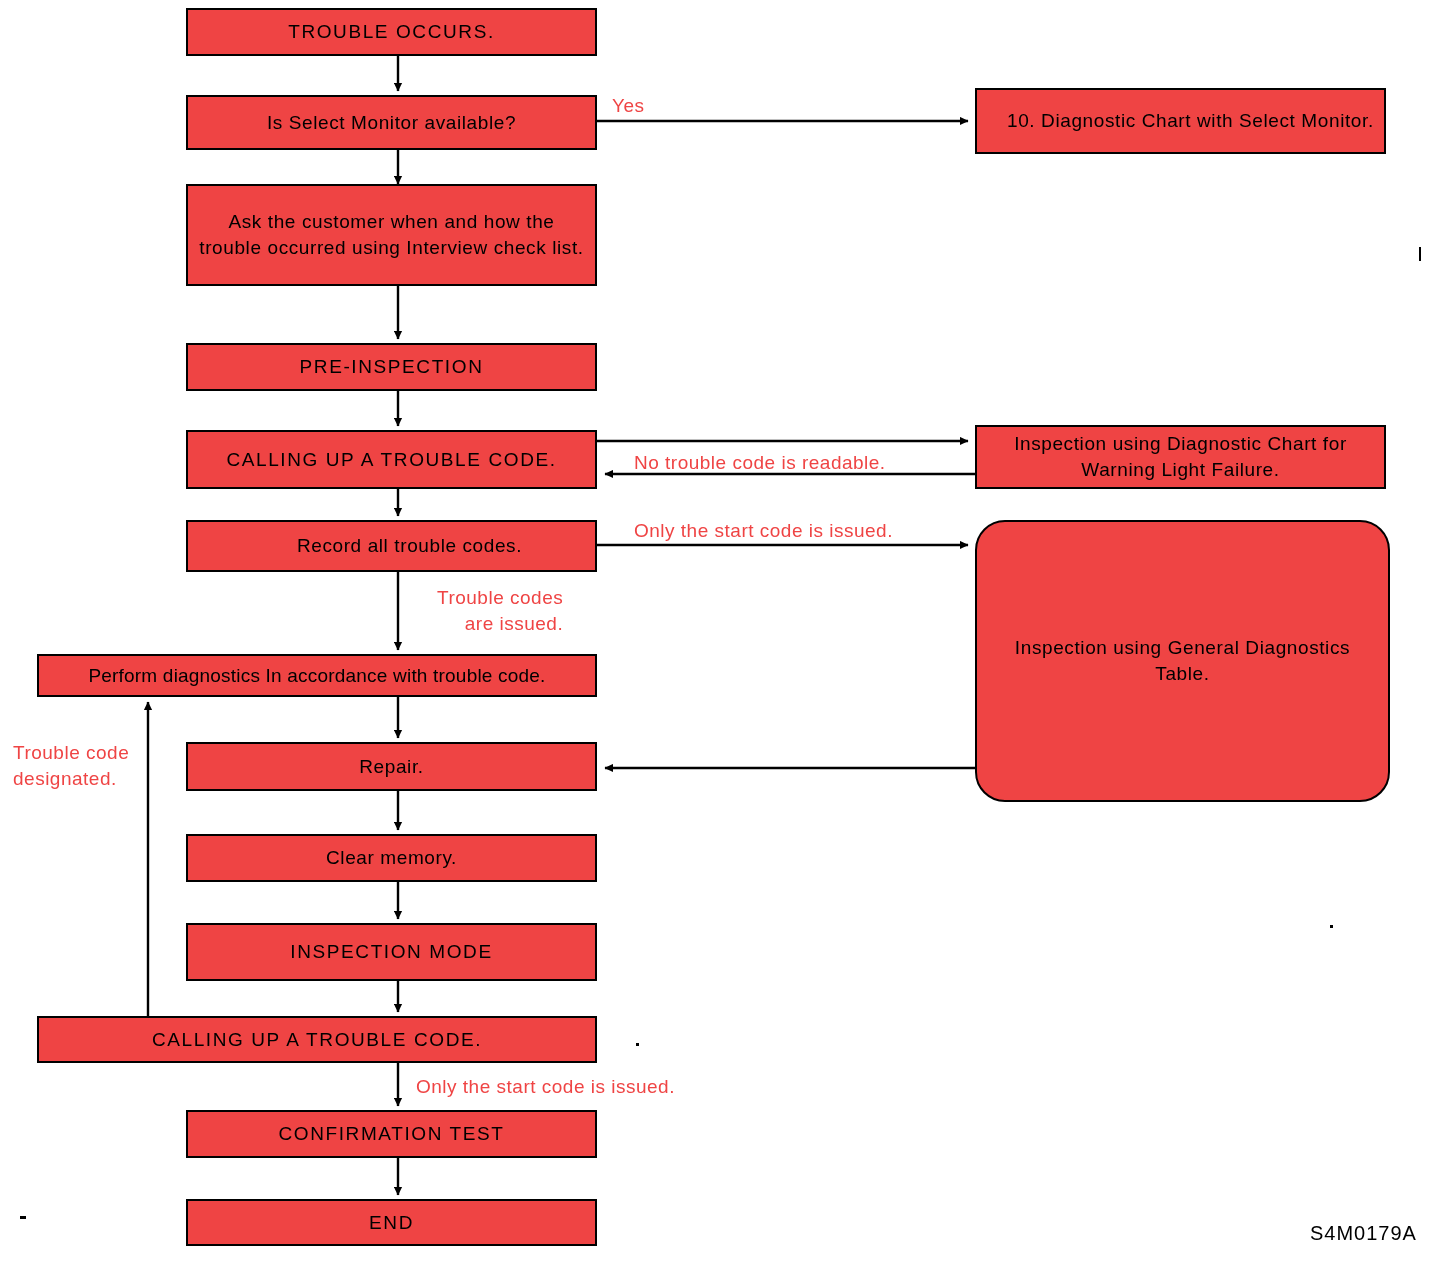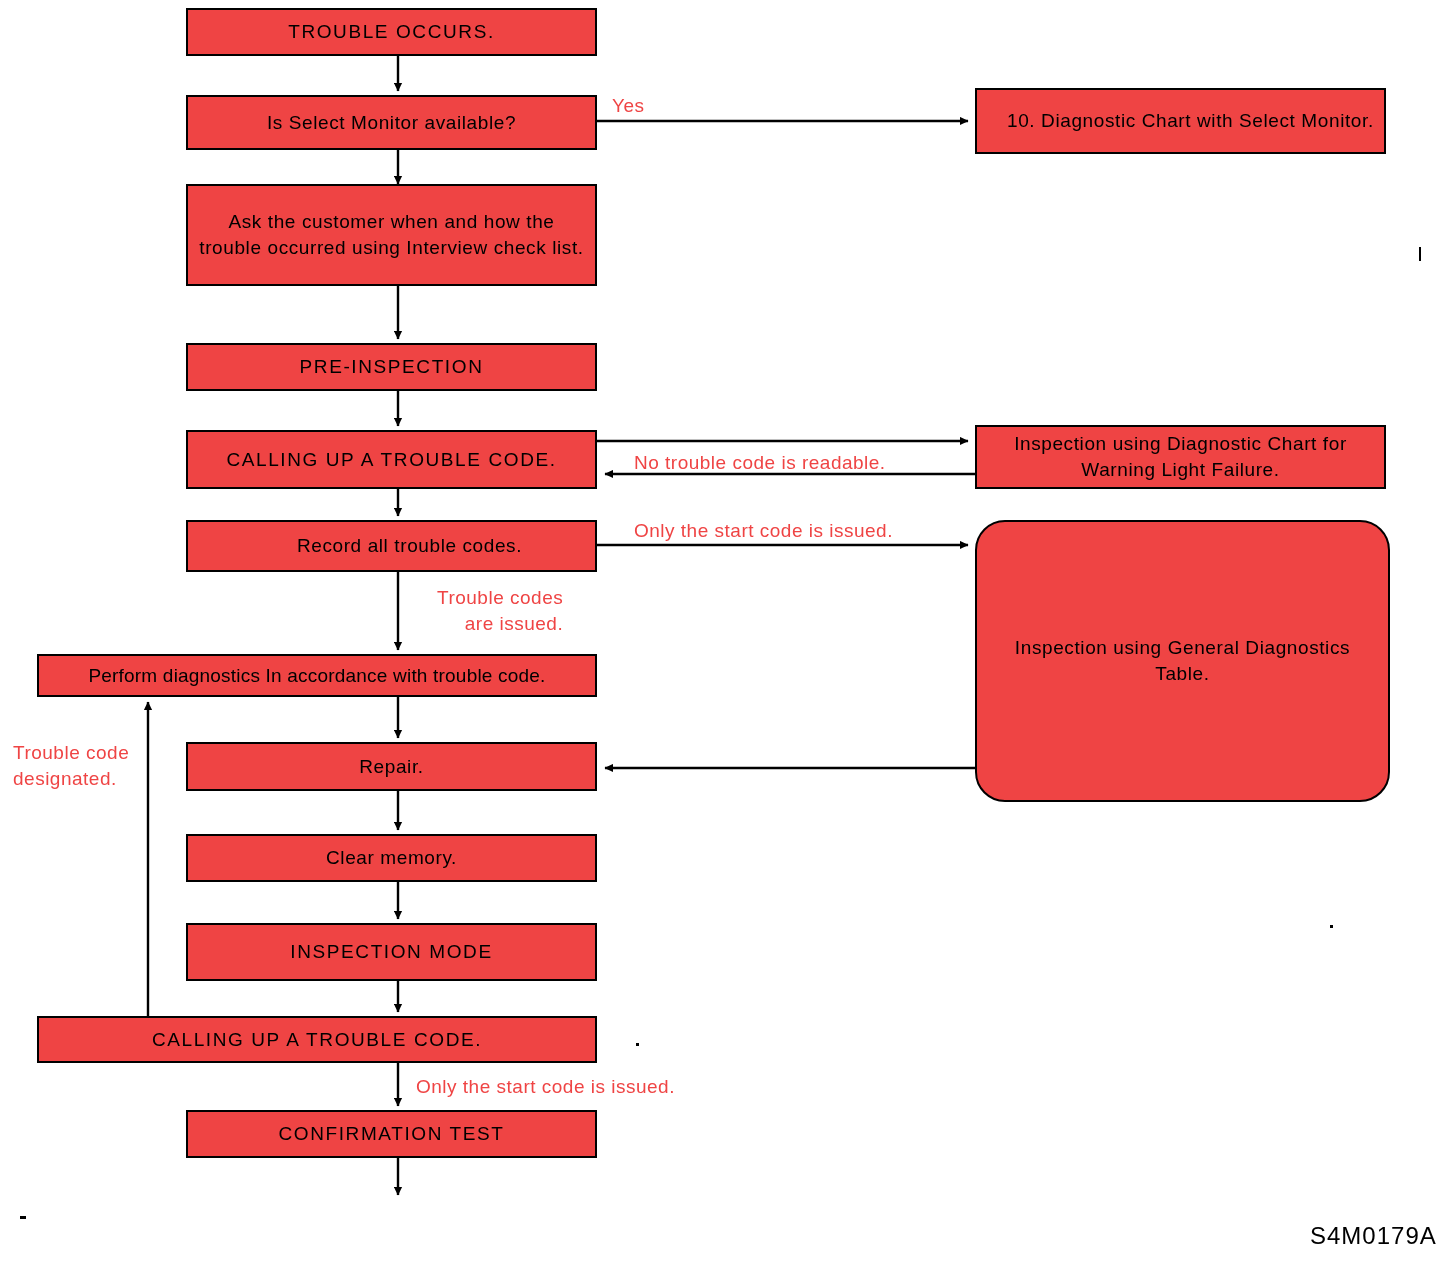--- a/index.html
+++ b/index.html
@@ -52,21 +52,21 @@
   svg.wires {
     position: absolute;
     left: 0;
     top: 0;
     width: 1440px;
     height: 1262px;
     pointer-events: none;
   }
   .figcode {
     position: absolute;
-    font-size: 24px;
+    font-size: 20px;
     letter-spacing: 1px;
   }
   .speck {
     position: absolute;
     background: #000000;
   }
 </style>
 </head>
 <body>
 
@@ -159,20 +159,23 @@
   </div>
 
   <div class="node caps" style="left:37px; top:1016px; width:560px; height:47px;">
     <span>CALLING UP A TROUBLE CODE.</span>
   </div>
 
   <div class="node caps" style="left:186px; top:1110px; width:411px; height:48px;">
     <span>CONFIRMATION TEST</span>
   </div>
 
+  <div class="node caps" style="left:186px; top:1199px; width:411px; height:47px;">
+    <span>END</span>
+  </div>
 
   <div class="node" style="left:975px; top:88px; width:411px; height:66px; justify-content:flex-start; text-align:left; padding-left:30px;">
     <span>10. Diagnostic Chart with Select Monitor.</span>
   </div>
 
   <div class="node" style="left:975px; top:425px; width:411px; height:64px;">
     <span>Inspection using Diagnostic Chart for Warning Light Failure.</span>
   </div>
 
   <div class="node" style="left:975px; top:520px; width:415px; height:282px;border-radius:30px;">

